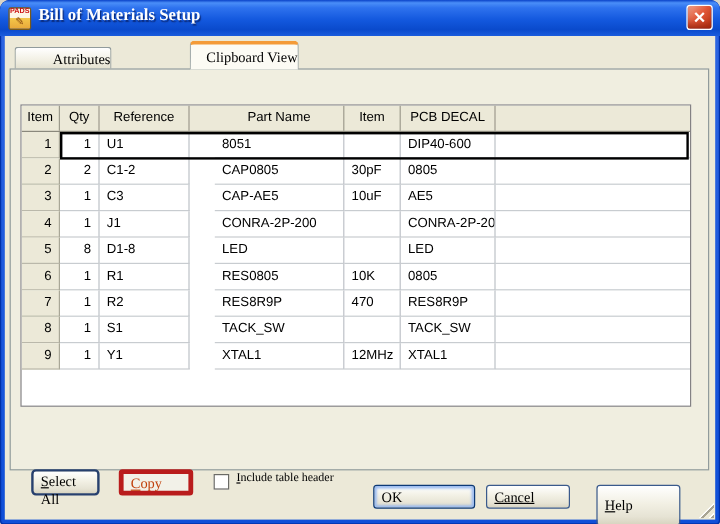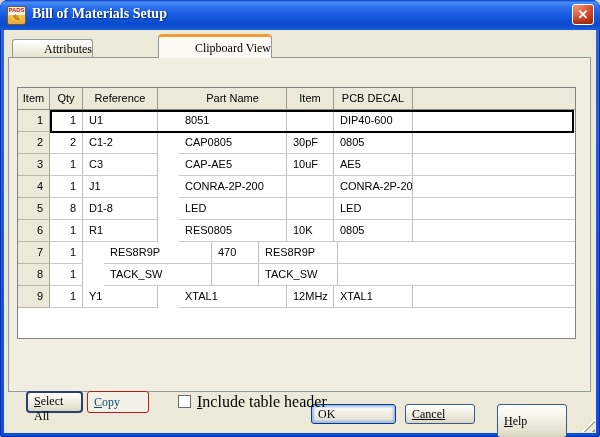--- a/index.html
+++ b/index.html
@@ -47,21 +47,21 @@
     border:1px solid #919b9c;border-bottom:none;border-radius:3px 3px 0 0;
     font-size:12px;color:#000;text-align:right;line-height:18px;cursor:pointer;z-index:1;
   }
   .tab.active{
     top:4px;height:24px;line-height:23px;z-index:3;
     background:#fcfbf4;
     border-top:3px solid #f49b38;border-radius:4px 4px 0 0;
   }
   .tab-attributes{left:8px;width:81px;}
   .tab-format{left:91px;width:59px;margin-top:27px;}
-  .tab-clipboard{left:154px;width:114px;}
+  .tab-clipboard{left:154px;width:91px;}
   .tab-page{
     position:absolute;left:4px;top:27px;width:583px;height:335px;
     background:#f0eee0;border:1px solid #919b9c;z-index:2;
   }
   
   .table-panel{
     position:absolute;left:8px;top:29px;width:559px;height:252px;
     background:#ffffff;border:1px solid #848284;overflow:hidden;
     font-family:"Liberation Sans",sans-serif;font-size:11px;color:#000;
   }
@@ -82,26 +82,26 @@
     border:2px solid #000;pointer-events:none;
   }
   
   .xp-btn{
     position:absolute;height:22px;
     background:linear-gradient(180deg,#ffffff 0%,#f2f0e4 45%,#e6e3d4 80%,#d8d4c0 100%);
     border:1px solid #3a5a8c;border-radius:3px;
     font-family:"Liberation Serif",serif;font-size:12px;color:#000;text-align:left;cursor:pointer;
   }
   .btn-selectall{left:17px;top:333px;width:57px;border:2px solid #27406e;border-radius:4px;}
-  .btn-copy{left:78px;top:333px;width:62px;background:#f2f1e8;border:1px solid #b91c1c;color:#0c4a6e;cursor:default;}
+  .btn-copy{left:90px;top:333px;width:62px;background:#f2f1e8;border:4px solid #b91c1c;color:#c2410c;cursor:default;}
   .checkbox{
     position:absolute;left:169px;top:337px;width:13px;height:13px;
     background:#fff;border:1px solid #6a6a66;cursor:pointer;
   }
-  .checkbox-label{position:absolute;left:188px;top:335px;font-size:16px;color:#000;cursor:pointer;white-space:nowrap;}
+  .checkbox-label{position:absolute;left:188px;top:335px;font-size:10px;color:#000;cursor:pointer;white-space:nowrap;}
   .btn-ok{left:307px;top:374px;width:85px;height:20px;border:1px solid #0d3a76;box-shadow:inset 0 0 2px 2px #9cbcf0;}
   .btn-cancel{left:401px;top:374px;width:70px;height:20px;text-decoration:underline;}
   .btn-help{left:493px;top:374px;width:70px;height:34px;}
   .resize-grip{
     position:absolute;right:1px;bottom:1px;width:13px;height:13px;cursor:nwse-resize;
     background:repeating-linear-gradient(135deg,transparent 0 3px,#ffffff 3px 4px,#a8a494 4px 6px);
     clip-path:polygon(100% 0,100% 100%,0 100%);
   }
 </style>
 </head>
@@ -189,28 +189,30 @@
               <div class="tcell c1">1</div>
               <div class="tcell c2">R1</div>
               <div class="tcell c3">RES0805</div>
               <div class="tcell c4">10K</div>
               <div class="tcell c5">0805</div>
               <div class="tcell cfill"></div>
             </div>
             <div class="trow">
               <div class="tcell c0">7</div>
               <div class="tcell c1">1</div>
+              <div class="tcell c2">R2</div>
               <div class="tcell c3">RES8R9P</div>
               <div class="tcell c4">470</div>
               <div class="tcell c5">RES8R9P</div>
               <div class="tcell cfill"></div>
             </div>
             <div class="trow">
               <div class="tcell c0">8</div>
               <div class="tcell c1">1</div>
+              <div class="tcell c2">S1</div>
               <div class="tcell c3">TACK_SW</div>
               <div class="tcell c4"></div>
               <div class="tcell c5">TACK_SW</div>
               <div class="tcell cfill"></div>
             </div>
             <div class="trow">
               <div class="tcell c0">9</div>
               <div class="tcell c1">1</div>
               <div class="tcell c2">Y1</div>
               <div class="tcell c3">XTAL1</div>

